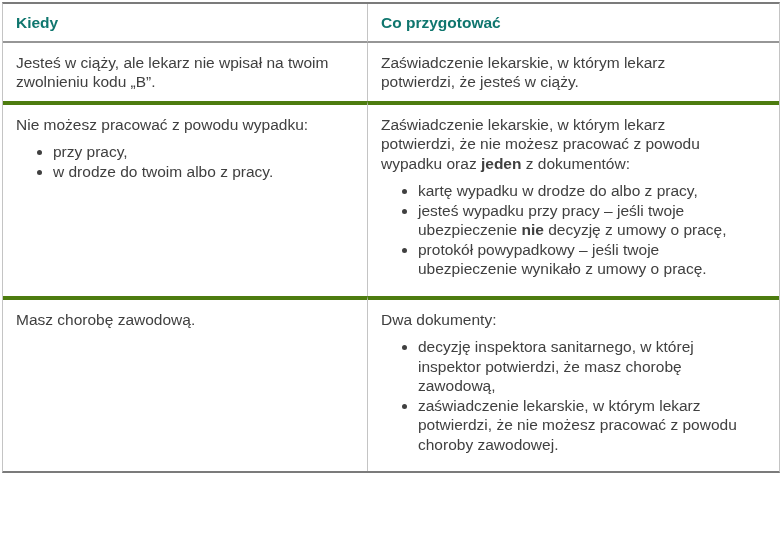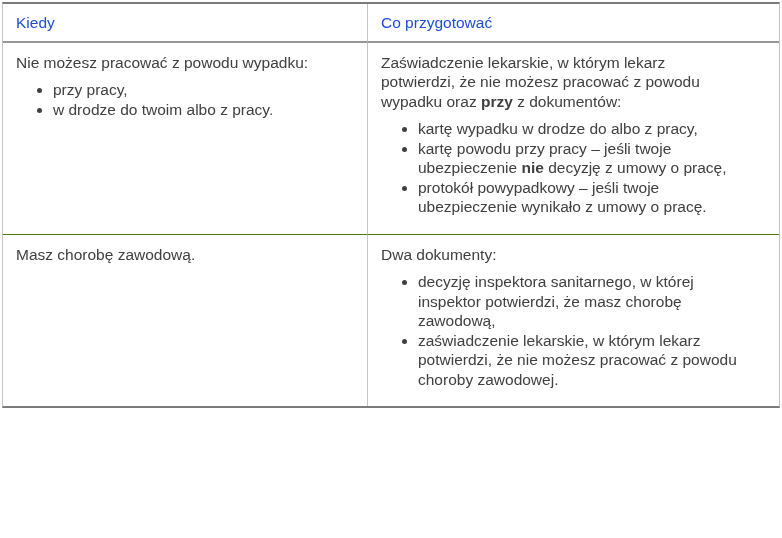--- a/index.html
+++ b/index.html
@@ -30,31 +30,31 @@
   }
   col.col-kiedy { width: 365px; }
 
   th, td {
     vertical-align: top;
     text-align: left;
     padding: 10px 13px 9px 13px;
     box-sizing: border-box;
   }
   th {
-    font-weight: 400;
-    color: #1d4ed8;
+    font-weight: 700;
+    color: #0f766e;
     border-bottom: 2px solid #969696;
     padding-top: 9px;
     padding-bottom: 8px;
   }
   th:first-child, td:first-child {
     border-right: 1px solid #c4c4c4;
   }
   tbody td {
-    border-top: 1px solid #4d7c0f;
+    border-top: 4px solid #4d7c0f;
   }
   tbody tr:first-child td {
     border-top: none;
   }
   .cell-text, li {
     white-space: pre-line;
   }
   p {
     margin: 0;
   }
@@ -74,36 +74,46 @@
       <col class="col-kiedy">
       <col class="col-co">
     </colgroup>
     <thead>
       <tr>
         <th>Kiedy</th>
         <th>Co przygotować</th>
       </tr>
     </thead>
     <tbody>
+      <tr>
+        <td>
+          <p class="cell-text">Jesteś w ciąży, ale lekarz nie wpisał na twoim
+zwolnieniu kodu „B”.</p>
+        </td>
+        <td>
+          <p class="cell-text">Zaświadczenie lekarskie, w którym lekarz
+potwierdzi, że jesteś w ciąży.</p>
+        </td>
+      </tr>
 
       <tr>
         <td>
           <p class="cell-text">Nie możesz pracować z powodu wypadku:</p>
           <ul>
             <li>przy pracy,</li>
             <li>w drodze do twoim albo z pracy.</li>
           </ul>
         </td>
         <td>
           <p class="cell-text"><span>Zaświadczenie lekarskie, w którym lekarz
 potwierdzi, że nie możesz pracować z powodu
-wypadku oraz </span><strong>przy</strong><span> z dokumentów:</span></p>
+wypadku oraz </span><strong>jeden</strong><span> z dokumentów:</span></p>
           <ul>
             <li>kartę wypadku w drodze do albo z pracy,</li>
-            <li><span>kartę powodu przy pracy – jeśli twoje
+            <li><span>jesteś wypadku przy pracy – jeśli twoje
 ubezpieczenie </span><strong>nie</strong><span> decyzję z umowy o pracę,</span></li>
             <li>protokół powypadkowy – jeśli twoje
 ubezpieczenie wynikało z umowy o pracę.</li>
           </ul>
         </td>
       </tr>
 
       <tr>
         <td>
           <p class="cell-text">Masz chorobę zawodową.</p>

